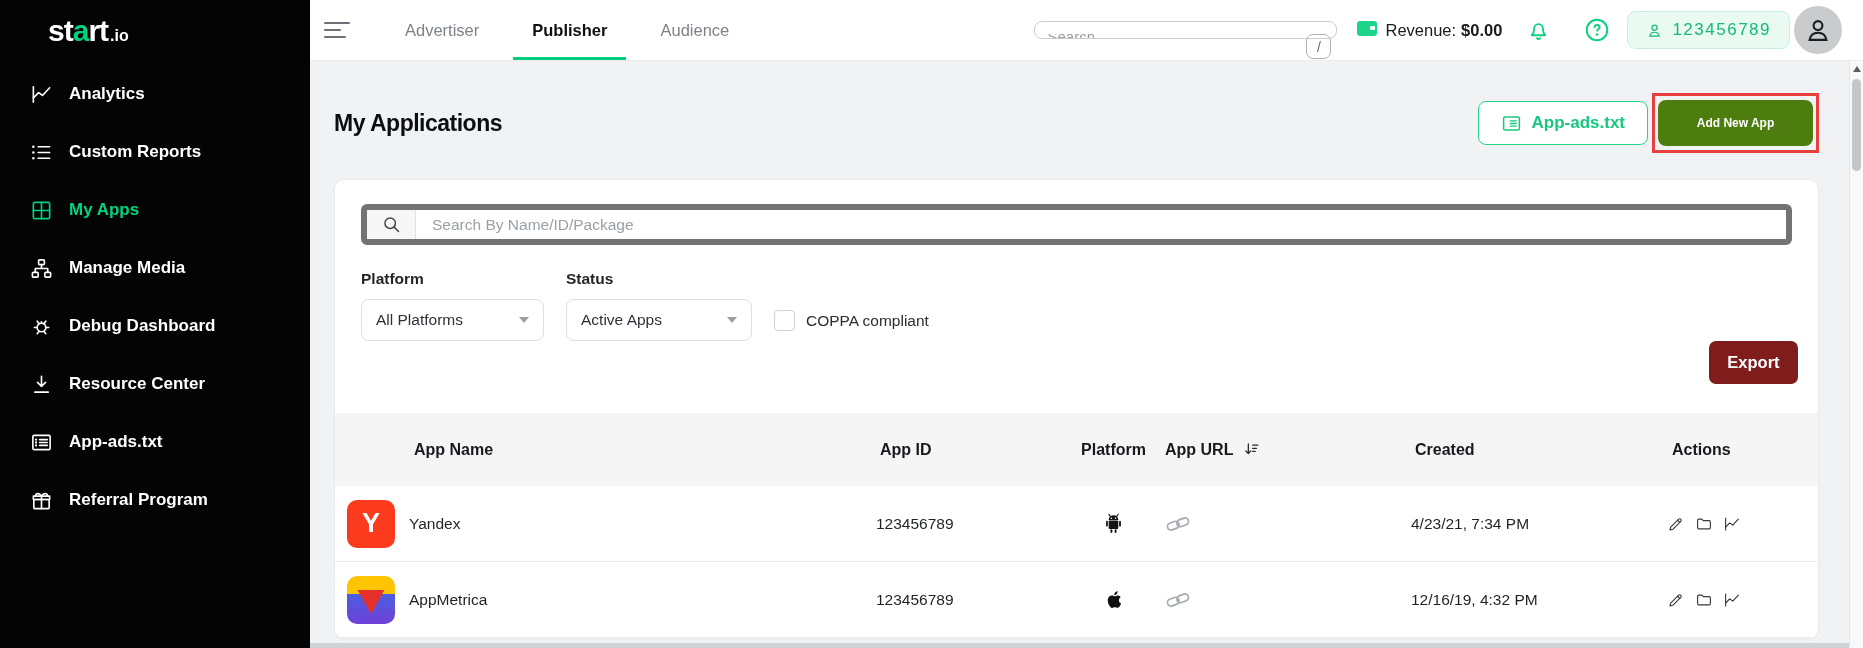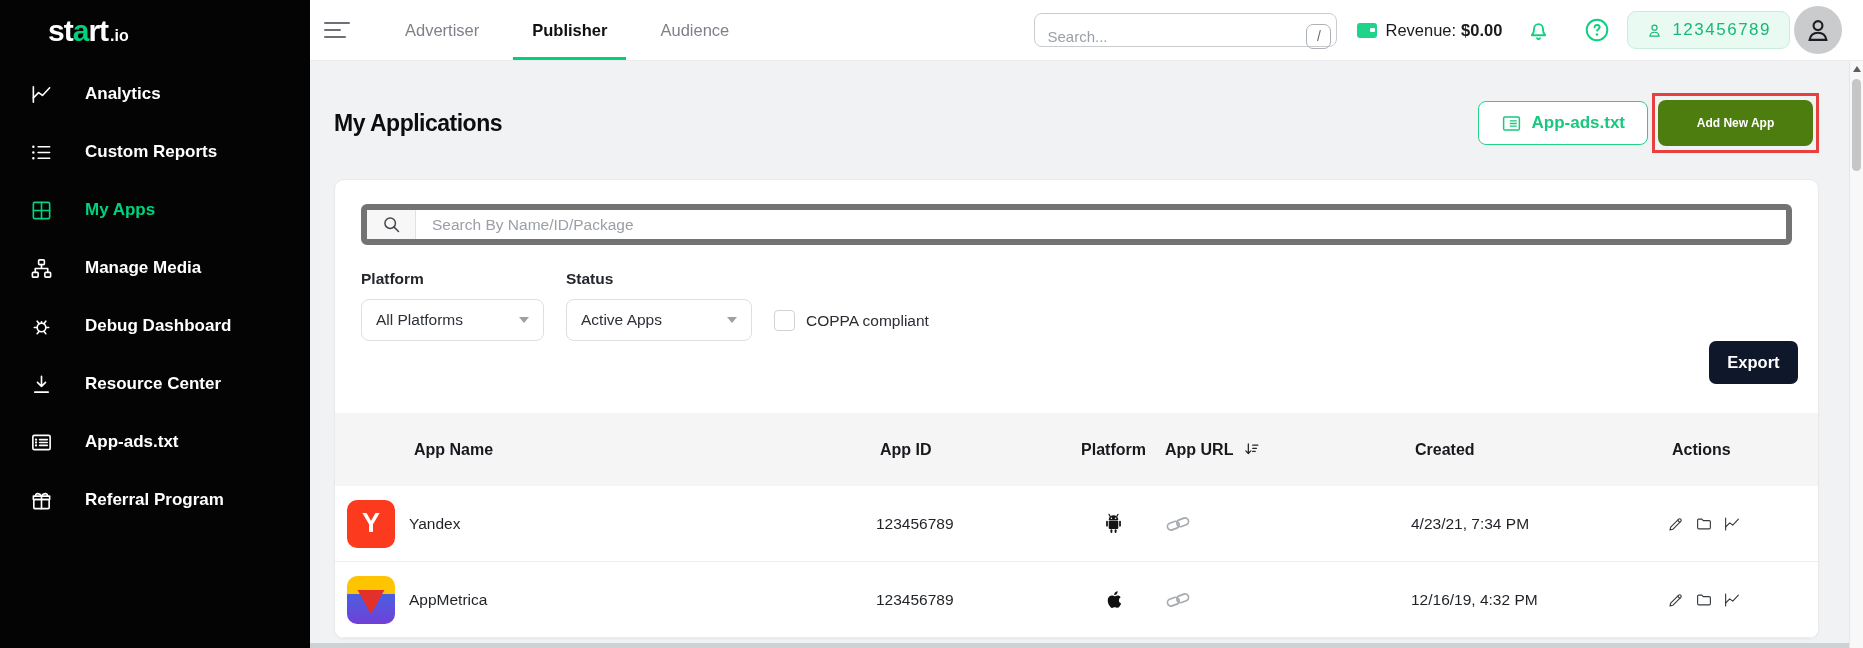--- a/index.html
+++ b/index.html
@@ -9,40 +9,40 @@
     background:#f1f2f3; position:relative; color:#17191c;
   }
   svg { display:block; }
 
   
   .sidebar { position:absolute; left:0; top:0; width:310px; height:648px; background:#040404; z-index:6; }
   .logo { position:absolute; top:14px; left:12px; font-size:30px; font-weight:800; color:#fff; letter-spacing:-1px;margin-left:36px; }
   .logo .a { color:#00d17d; }
   .logo .tld { font-size:16px; font-weight:700; letter-spacing:0; margin-left:2px; }
   .nav { position:absolute; top:65px; left:0; right:0; }
-  .side-item { height:58px; display:flex; align-items:center; padding:0 22px 0 30px; color:#fff; font-size:17px; font-weight:600; cursor:pointer;gap:16px; }
+  .side-item { height:58px; display:flex; align-items:center; padding:0 22px 0 30px; color:#fff; font-size:17px; font-weight:600; cursor:pointer; }
   .side-item .s-ico { width:23px; height:23px; margin-right:16px; flex:0 0 auto; }
   .side-item.active { color:#00d37f; }
   .side-item svg { stroke:currentColor; fill:none; stroke-width:1.7; stroke-linecap:round; stroke-linejoin:round; }
   .chev { margin-left:auto; margin-right:48px; width:12px; height:12px; }
 
   
   .topbar { position:absolute; left:310px; top:0; right:0; height:61px; background:#fff; border-bottom:1px solid #ececee; display:flex; align-items:center; z-index:5; }
   .hamburger { width:26px; margin-left:14px; cursor:pointer; }
   .hamburger div { height:2.5px; background:#6d7177; border-radius:2px; margin:4.5px 0; }
   .hamburger .l1 { width:26px; } .hamburger .l2 { width:17px; } .hamburger .l3 { width:22px; }
   .tabs { display:flex; margin-left:36px; height:100%;gap:15px; }
   .tab { height:100%; display:flex; align-items:center; padding:0 19px; font-size:16.5px; color:#7d828a; position:relative; cursor:pointer; }
   .tab.active { color:#0e1013; font-weight:700; }
   .tab.active::after { content:""; position:absolute; left:0; right:0; bottom:0; height:3px; background:#00cf7b; }
-  .tb-search { margin-left:auto; width:303px; height:34px; border:1.4px solid #c9cccf; border-radius:8px; display:flex; align-items:center; padding:12px 5px 0 12px; }
+  .tb-search { margin-left:auto; width:303px; height:18px; border:1.4px solid #c9cccf; border-radius:8px; display:flex; padding:12px 5px 0 12px; }
   .tb-search input { border:none; outline:none; flex:1; font-size:15px; color:#3a3d42; font-family:inherit; background:transparent; }
   .tb-search input::placeholder { color:#9aa0a5; }
   .slash-badge { width:25px; height:25px; border:1.3px solid #aeb2b6; border-radius:7px; display:grid; place-items:center; font-size:14px; color:#6a6e73; }
-  .revenue { display:flex; align-items:center; margin-left:20px; font-size:16.5px; color:#191b1e; white-space:nowrap; }
+  .revenue { display:flex; margin-left:20px; font-size:16.5px; color:#191b1e; white-space:nowrap; }
   .wallet { width:20px; height:15px; background:#1ed489; border-radius:3px; position:relative; margin-right:8px; }
   .wallet::after { content:""; position:absolute; right:2.5px; top:5.5px; width:5px; height:4px; background:#fff; border-radius:1px; }
   .revenue b { font-weight:800; margin-left:5px; }
   .bell { margin-left:24px; cursor:pointer; }
   .help { margin-left:33px; cursor:pointer; }
   .user-pill { margin-left:17px; height:38px; padding:0 18px; background:#e9faf2; border:1px solid #c6eedb; border-radius:9px; display:flex; align-items:center; gap:9px; color:#18b877; font-size:17px; letter-spacing:1.5px; cursor:pointer; }
   .avatar { margin:0 21px 0 4px; width:48px; height:48px; border-radius:50%; background:#c9cbcd; display:grid; place-items:center; cursor:pointer; }
 
   
   .main { position:absolute; left:310px; top:61px; width:1539px; height:587px; background:#f1f2f3; }
@@ -63,21 +63,21 @@
   .filter-row { display:flex; margin:25px 26px 0; gap:22px; }
   .fgroup label { display:block; font-size:15.5px; font-weight:700; color:#23262b; margin-bottom:11px; }
   .select { height:42px; border:1px solid #dddfe1; border-radius:8px; display:flex; align-items:center; justify-content:space-between; padding:0 14px; font-size:15.5px; color:#2d3138; cursor:pointer; background:#fff; }
   .sel-platform { width:183px; } .sel-status { width:186px; }
   .caret { width:0; height:0; border-left:5px solid transparent; border-right:5px solid transparent; border-top:6px solid #9aa0a6; }
   .coppa { display:flex; align-items:center; gap:11px; align-self:flex-end; margin-bottom:10px; }
   .checkbox { width:21px; height:21px; border:1.5px solid #cfd3d7; border-radius:4px; background:#fff; cursor:pointer; }
   .coppa-label { font-size:15.5px; color:#2a2d33; }
 
   .export-row { display:flex; justify-content:flex-end; margin:0 20px; }
-  .btn-export { width:89px; height:43px; background:#0f172a; border:none; border-radius:7px; color:#fff; font-size:16.5px; font-weight:700; cursor:pointer; font-family:inherit; }
+  .btn-export { width:89px; height:43px; background:#7f1d1d; border:none; border-radius:7px; color:#fff; font-size:16.5px; font-weight:700; cursor:pointer; font-family:inherit; }
 
   .tgrid { display:grid; grid-template-columns:539px 198px 83px 254px 254px 1fr; align-items:center; }
   .table-head { margin-top:29px; height:73px; background:#f5f5f6; font-size:16px; font-weight:700; color:#17191c; }
   .th-name { padding-left:79px; }
   .th-id { padding-left:6px; }
   .th-platform { text-align:center; }
   .th-url { padding-left:10px; display:flex; align-items:flex-end; gap:9px; }
   .th-created { padding-left:6px; }
   .th-actions { padding-left:9px; }
   .sort-ico svg { stroke:#23262b; fill:none; stroke-width:1.6; stroke-linecap:round; }

